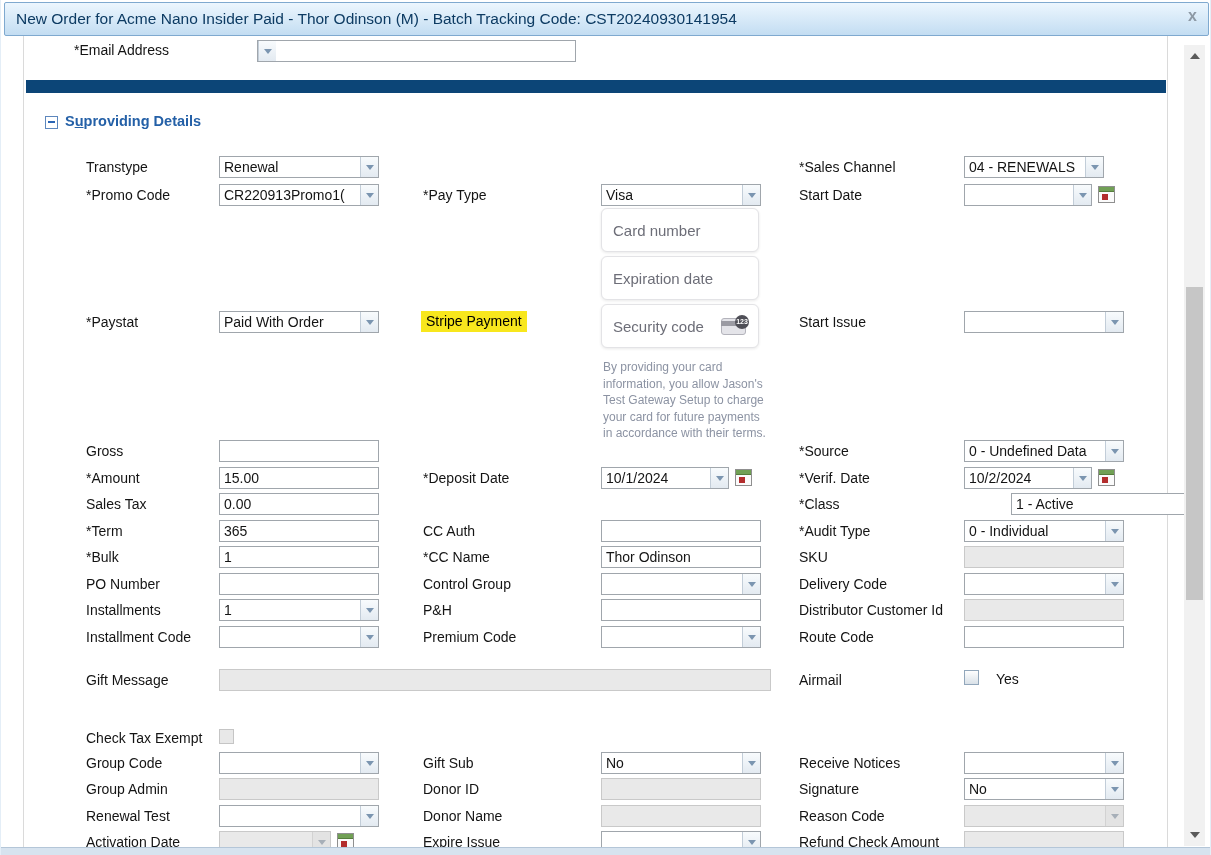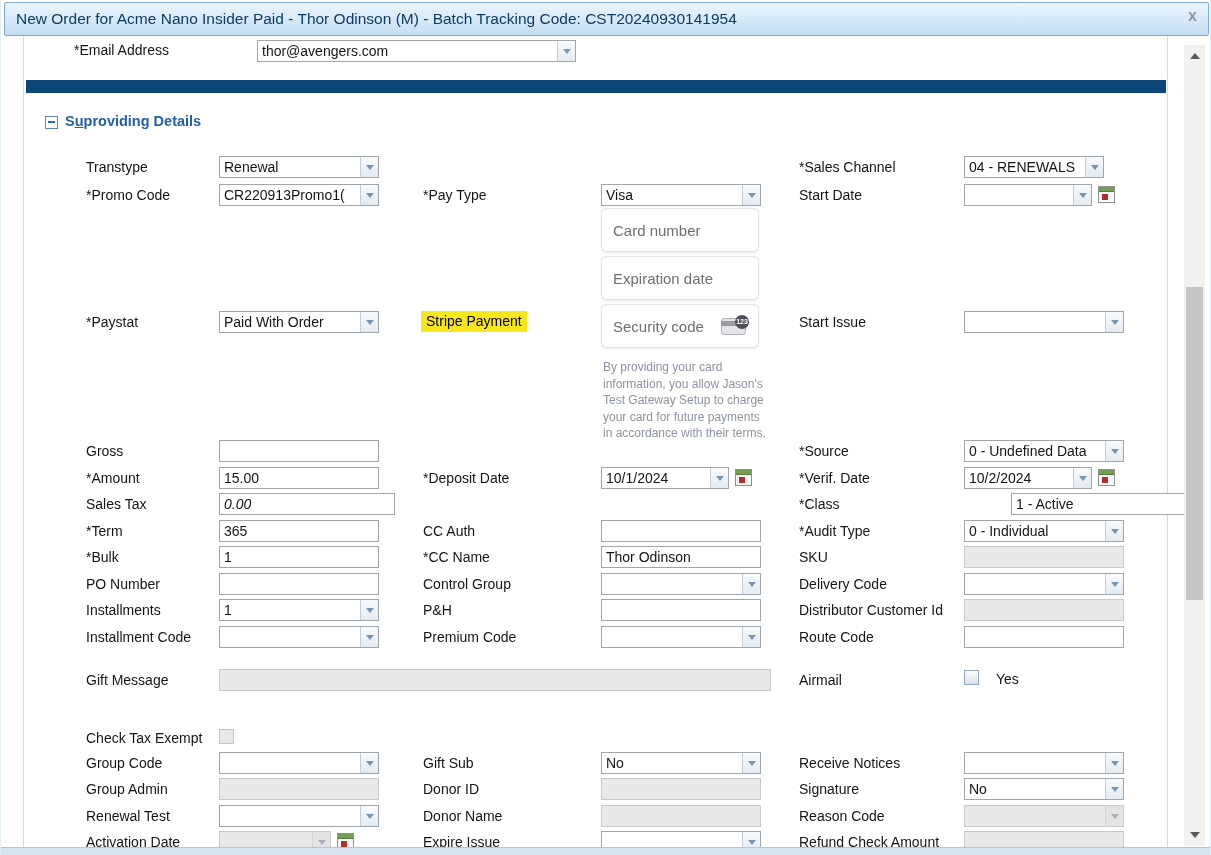--- a/index.html
+++ b/index.html
@@ -68,21 +68,20 @@
 <div class="titlebar">
   <span class="title">New Order for Acme Nano Insider Paid - Thor Odinson (M) - Batch Tracking Code: CST20240930141954</span>
 </div>
 <span class="close">x</span>
 
 <div class="vline" style="left:22px"></div>
 <div class="vline" style="left:1166px"></div>
 
 <span class="lbl" style="left:73px;top:42px">*Email Address</span>
 <div class="cmb" style="left:256px;top:40px;width:319px">
-  <span class="val">thor@avengers.com</span>
   <span class="btn"></span>
 </div>
 
 <div class="navybar"></div>
 
 <div class="minus"></div>
 <div class="sectitle"><span>S</span><span class="accel">u</span><span>providing Details</span></div>
 
 <span class="lbl" style="left:85px;top:159px">Transtype</span>
 <div class="cmb" style="left:218px;top:156px;width:160px">
@@ -158,21 +157,21 @@
   </div>
 <div class="cal" style="left:734px;top:469px"></div>
 <span class="lbl" style="left:798px;top:470px">*Verif. Date</span>
 <div class="cmb" style="left:963px;top:467px;width:128px">
     <span class="val">10/2/2024</span>
     <span class="btn"></span>
   </div>
 <div class="cal" style="left:1097px;top:469px"></div>
 
 <span class="lbl" style="left:85px;top:496px">Sales Tax</span>
-<input class="txt" style="left: 218px; top: 493px; width: 176px; font-style: italic;" readonly="" value="0.00">
+<input class="txt" style="left: 218px; top: 493px; width: 160px;" readonly="" value="0.00">
 <span class="lbl" style="left:798px;top:496px">*Class</span>
 <div class="cmb" style="left:1010px;top:493px;width:192px">
     <span class="val">1 - Active</span>
     <span class="btn"></span>
   </div>
 
 <span class="lbl" style="left:85px;top:523px">*Term</span>
 <input class="txt" style="left: 218px; top: 520px; width: 160px;" readonly="" value="365">
 <span class="lbl" style="left:422px;top:523px">CC Auth</span>
 <input class="txt" style="left: 600px; top: 520px; width: 160px;" readonly="" value="">

